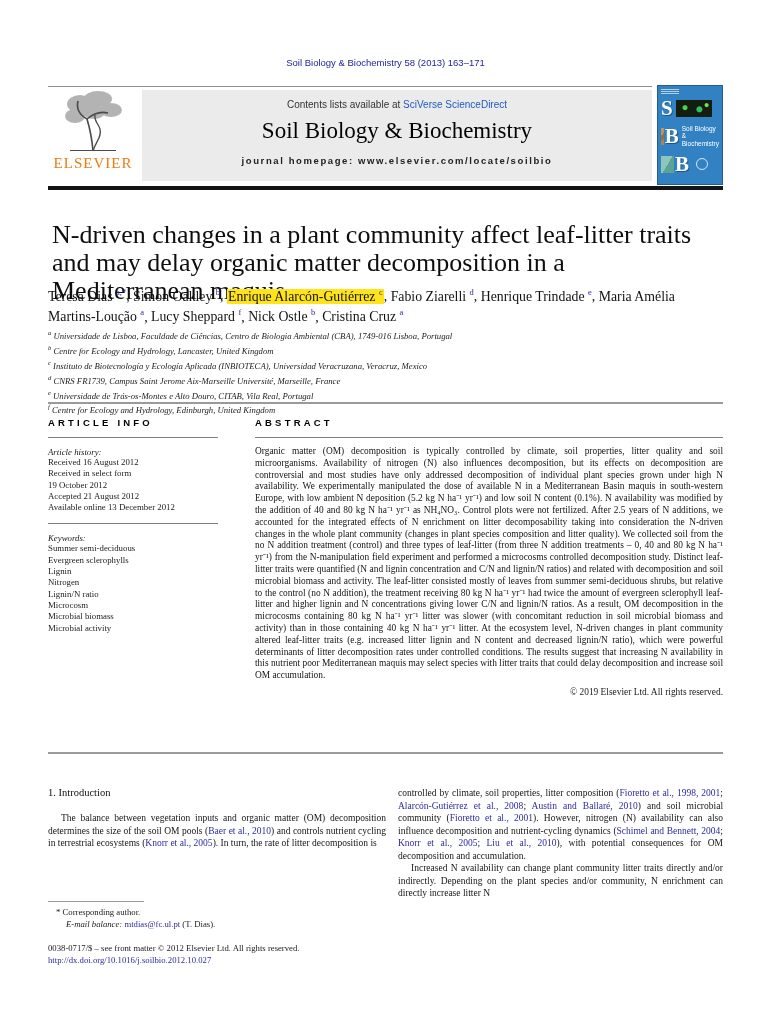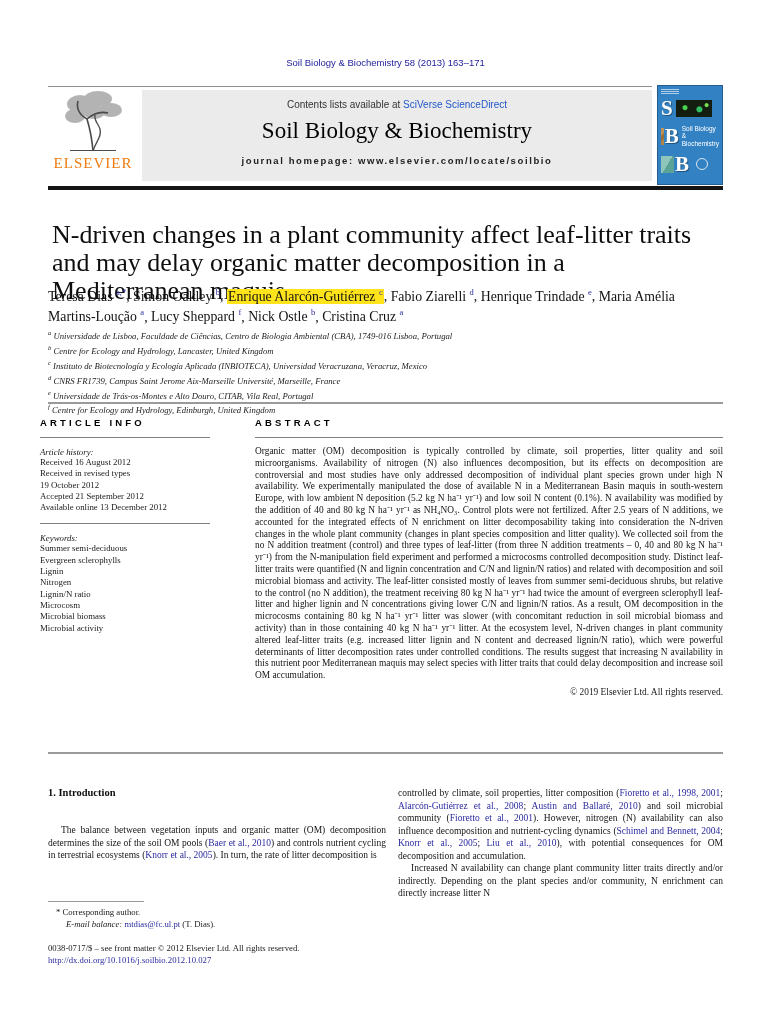--- a/index.html
+++ b/index.html
@@ -42,38 +42,38 @@
   .title { top:217px; left:48px; width:655px; margin:4px; font-size:26px; font-weight:normal;
            line-height:28px; color:#0e0e0e; }
   .authors { top:284px; left:48px; width:672px; font-size:13.8px; line-height:16px; color:#111; }
   .authors sup { font-size:8.5px; color:#2b2aa0; }
   .hl { background:#ffe41c; padding:0 1px; }
   .affils { top:327px; left:48px; width:672px; font-size:8.7px; line-height:11px; font-style:italic; color:#222; }
   .affils sup { font-size:6.5px; }
   .rule-mid { top:402px; left:48px; width:675px; height:2px; background:#9a9a9a; }
 
   
-  .info-col { top:417px; left:40px; width:170px; }
+  .info-col { top:417px; left:48px; width:170px; }
   .abs-col  { top:417px; left:255px; width:468px; }
   .sec-heading { font-family:"Liberation Sans", sans-serif; font-weight:bold; font-size:9.5px;
                  letter-spacing:3.2px; color:#000; }
   .head-rule { height:1px; background:#7f7f7f; margin-top:9px; }
   .info-label { font-style:italic; font-size:8.8px; margin-top:9px; }
   .info-lines div { font-size:8.8px; line-height:11.3px; }
   .info-divider { height:1px; background:#7f7f7f; margin-top:10px; margin-bottom:2px; }
   .abstract-text { margin-top:8px; font-size:9.4px; line-height:11.8px; text-align:justify; color:#141414; }
   .abstract-copy { margin-top:5px; font-size:9.4px; text-align:right; }
   .rule-bottom { top:752px; left:48px; width:675px; height:2px; background:#9a9a9a; }
 
   
   .intro-left  { top:787px; left:48px;  width:338px; }
   .intro-right { top:787px; left:398px; width:325px; }
-  .intro-heading { font-weight:bold; font-size:10.5px; color:#0e0e0e; }
+  .intro-heading { font-weight:normal; font-size:10.5px; color:#0e0e0e; }
   .body-par { margin:0; font-size:9.5px; line-height:12.5px; text-align:justify; color:#141414; }
-  .intro-left .body-par { margin-top:26px; }
+  .intro-left .body-par { margin-top:14px; }
   .indent { text-indent:13px; }
   .cite { color:#2b2aa0; }
 
   
   .footnote { top:901px; left:48px; width:338px; font-size:8.7px; line-height:12px; }
   .fn-rule { width:96px; height:1px; background:#999; margin-bottom:4px; }
   .fn-line1 { padding-left:8px; }
   .fn-line2 { padding-left:18px; }
   .fn-label { font-style:italic; }
   .fn-email { color:#2b2aa0; }
@@ -155,23 +155,23 @@
     </div>
 
   <div class="abs rule-mid"></div>
 
   <div class="abs info-col">
     <div class="sec-heading">ARTICLE INFO</div>
     <div class="head-rule"></div>
     <div class="info-label">Article history:</div>
     <div class="info-lines">
         <div>Received 16 August 2012</div>
-        <div>Received in revised types</div>
+        <div>Received in select form</div>
         <div>19 October 2012</div>
-        <div>Accepted 21 September 2012</div>
+        <div>Accepted 21 August 2012</div>
         <div>Available online 13 December 2012</div>
       </div>
     <div class="info-divider"></div>
     <div class="info-label">Keywords:</div>
     <div class="info-lines">
         <div>Summer semi-deciduous</div>
         <div>Evergreen sclerophylls</div>
         <div>Lignin</div>
         <div>Nitrogen</div>
         <div>Lignin/N ratio</div>

